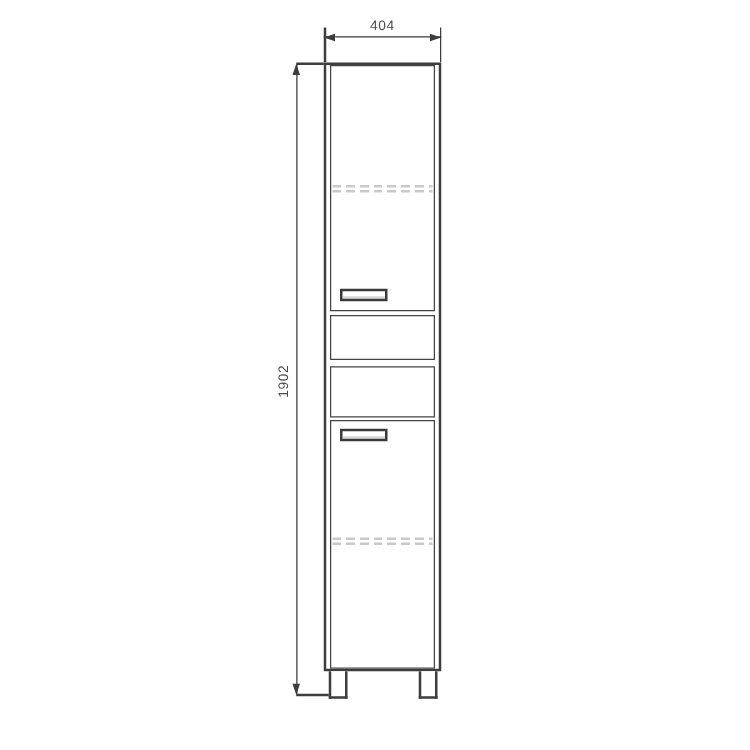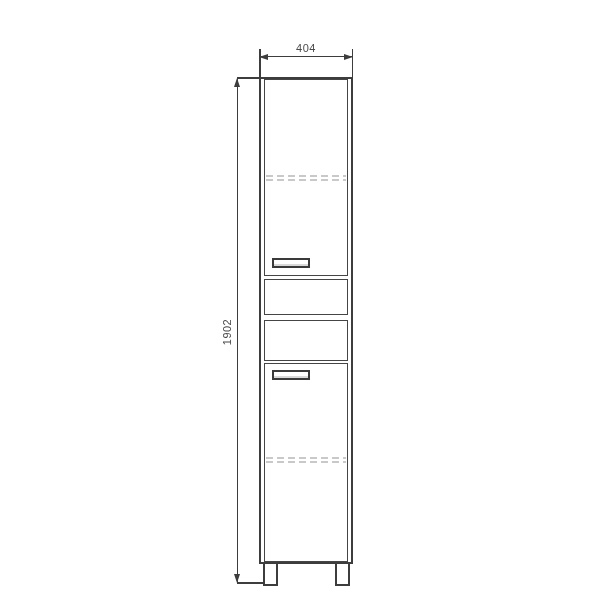--- a/index.html
+++ b/index.html
@@ -8,21 +8,21 @@
     background: #ffffff;
     font-family: "Liberation Sans", sans-serif;
   }
   .canvas {
     position: relative;
     width: 600px;
     height: 600px;
     background: #ffffff;
     overflow: hidden;
   }
-  .abs { position: absolute; margin-top: 27px; }
+  .abs { position: absolute; }
 
   
   .line { background: #3d3d3d; }
   .hline { height: 1.5px; }
   .vline { width: 1.5px; }
 
   
   .arrow { width: 0; height: 0; }
   .arrow-left   { border-top: 3px solid transparent; border-bottom: 3px solid transparent; border-right: 9px solid #3d3d3d; }
   .arrow-right  { border-top: 3px solid transparent; border-bottom: 3px solid transparent; border-left: 9px solid #3d3d3d; }

